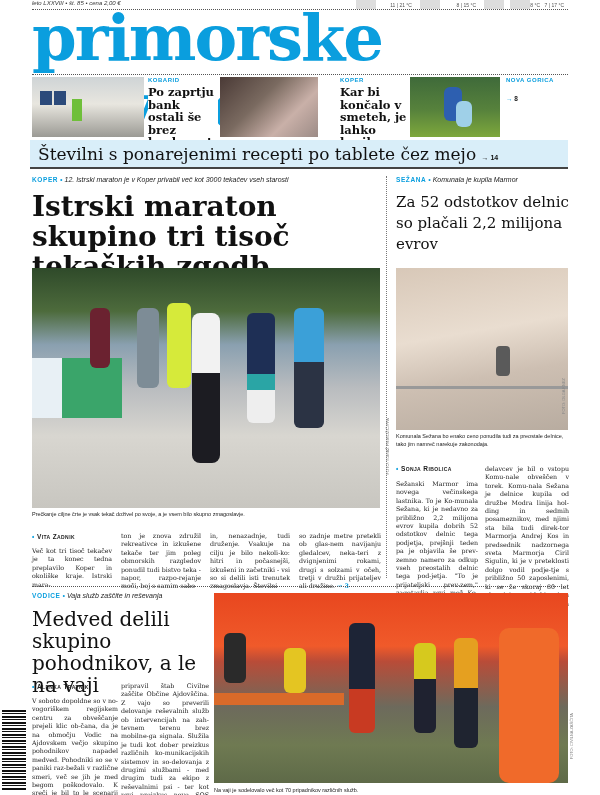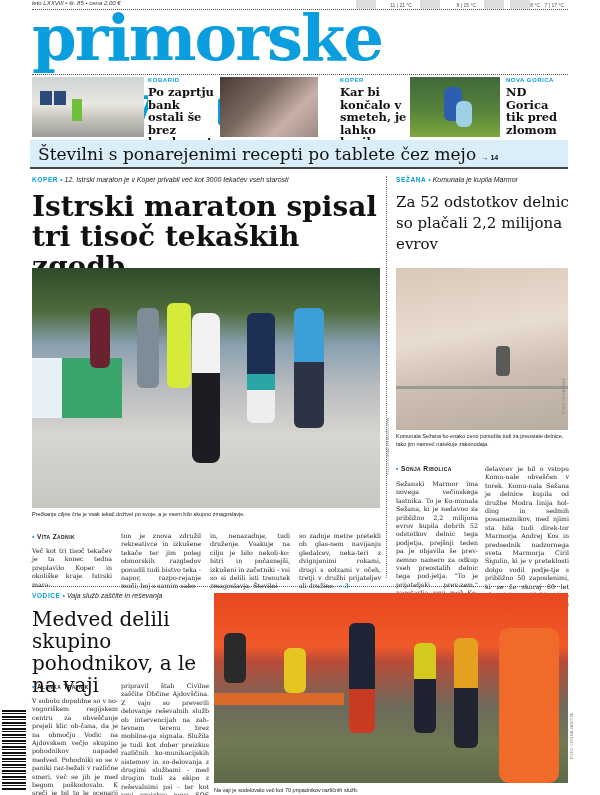--- a/index.html
+++ b/index.html
@@ -59,33 +59,32 @@
   <div class="kicker">KOPER</div>
   <div class="thead">Kar bi končalo v smeteh, je lahko kosilo</div>
   <div class="tref"><span class="ar">→</span> <span>5</span></div>
 </div>
 <div class="abs photo" style="left:410px;width:90px;background:linear-gradient(180deg,#3f6a3a 0%,#57823c 55%,#7ea83c 100%)">
   <div class="abs" style="left:34px;top:10px;width:18px;height:34px;background:#2d5fb0;border-radius:6px"></div>
   <div class="abs" style="left:46px;top:24px;width:16px;height:26px;background:#9fd0e8;border-radius:6px"></div>
 </div>
 <div class="abs teaser" style="left:506px;width:64px">
   <div class="kicker">NOVA GORICA</div>
-  <div class="thead">ND Gorica tik pred zlomom</div>
   <div class="tref" style="margin-top:12px"><span class="ar">→</span> <span>8</span></div>
 </div>
 
 <div class="abs banner">
   <span>Številni s ponarejenimi recepti po tablete čez mejo</span>
   <span class="ref">→ 14</span>
 </div>
 
 <div class="abs kline" style="left:32px;top:176px">
   <b>KOPER</b> <span class="dot">•</span> <span>12. Istrski maraton je v Koper privabil več kot 3000 tekačev vseh starosti</span>
 </div>
-<div class="abs h1" style="width:350px">Istrski maraton spisal tri tisoč tekaških zgodb</div>
+<div class="abs h1" style="width:350px">Istrski maraton skupino tri tisoč tekaških zgodb</div>
 <div class="abs" style="left:32px;top:268px;width:348px;height:240px;background:linear-gradient(180deg,#2f4a2a 0%,#4d6b3c 18%,#8aa0b0 32%,#b9bcbf 50%,#d8d6d0 70%,#c8c6c0 100%)">
   <div class="abs" style="left:0;top:90px;width:90px;height:60px;background:linear-gradient(90deg,#e8f0f5 0 30px,#3aa56a 30px)"></div>
   <div class="abs" style="left:58px;top:40px;width:20px;height:60px;background:#6b2230;border-radius:6px"></div>
   <div class="abs" style="left:105px;top:40px;width:22px;height:80px;background:#7d8c96;border-radius:6px"></div>
   <div class="abs" style="left:135px;top:35px;width:24px;height:85px;background:#d6ea3a;border-radius:6px"></div>
   <div class="abs" style="left:160px;top:45px;width:28px;height:150px;background:linear-gradient(180deg,#f2f2f2 0 40%,#1c1c22 40%);border-radius:8px"></div>
   <div class="abs" style="left:215px;top:45px;width:28px;height:110px;background:linear-gradient(180deg,#1e2f55 0 55%,#2aa5a5 55% 70%,#eee 70%);border-radius:6px"></div>
   <div class="abs" style="left:262px;top:40px;width:30px;height:120px;background:linear-gradient(180deg,#3ba0d8 0 45%,#2b3344 45%);border-radius:6px"></div>
   <div class="abs credit" style="right:-10px;top:150px">FOTO: TOMAŽ PRIMOŽIČ/FPA</div>
 </div>

